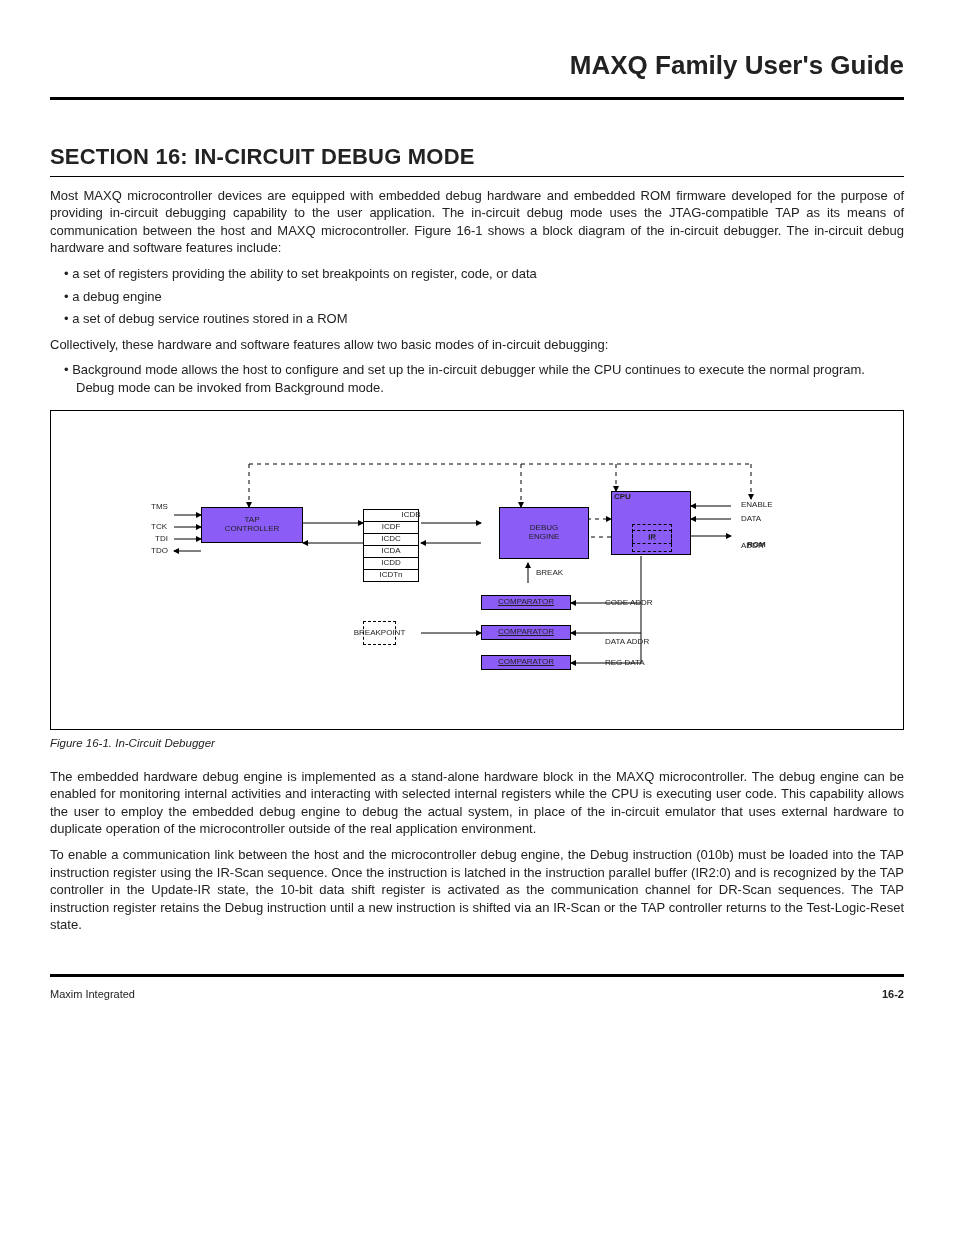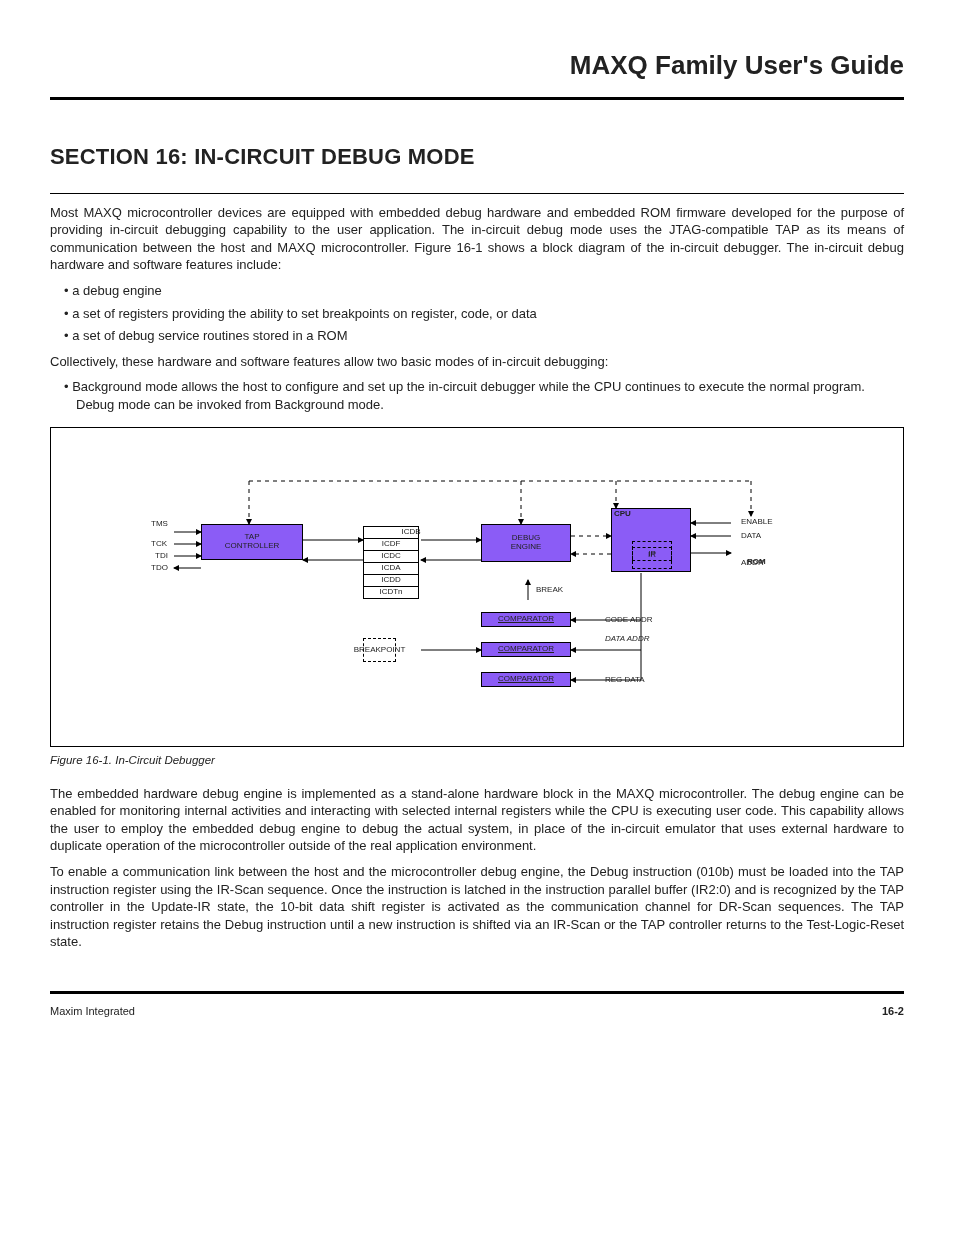--- a/index.html
+++ b/index.html
@@ -20,21 +20,21 @@
     margin-bottom: 14px;
   }
   .hr-thick { border: none; border-top: 3px solid #000; margin-bottom: 42px; }
   .hr-bottom { border: none; border-top: 3px solid #000; margin-top: 40px; margin-bottom: 10px;}
   .section-title {
     font-family: Arial, Helvetica, sans-serif;
     font-weight: 900;
     font-size: 22px;
     letter-spacing: 0.2px;
     border-bottom: 1.5px solid #000;
-    padding-bottom: 21px;
+    padding-bottom: 4px;
     margin-bottom: 10px;
   }
   .para { margin-bottom: 8px; text-align: justify; }
   ul.bullets { list-style: none; padding-left: 14px; margin-bottom: 8px;}
   ul.bullets li { margin-bottom: 5px; text-indent: -12px; padding-left: 12px;}
   ul.bullets li::before { content: "• "; }
   ul.bullets.sub li { margin-bottom: 10px; }
   .figure-box {
     border: 1px solid #000;
     margin: 14px 0 6px 0;
@@ -69,22 +69,22 @@
 <body>
 
 <div class="doc-title">MAXQ Family User's Guide</div>
 <hr class="hr-thick">
 
 <h1 class="section-title">SECTION 16: IN-CIRCUIT DEBUG MODE</h1>
 
 <p class="para">Most MAXQ microcontroller devices are equipped with embedded debug hardware and embedded ROM firmware developed for the purpose of providing in-circuit debugging capability to the user application. The in-circuit debug mode uses the JTAG-compatible TAP as its means of communication between the host and MAXQ microcontroller. Figure 16-1 shows a block diagram of the in-circuit debugger. The in-circuit debug hardware and software features include:</p>
 
 <ul class="bullets">
+  <li>a set of registers providing the ability to set breakpoints on register, code, or data</li>
   <li>a debug engine</li>
-  <li>a set of registers providing the ability to set breakpoints on register, code, or data</li>
   <li>a set of debug service routines stored in a ROM</li>
 </ul>
 
 <p class="para">Collectively, these hardware and software features allow two basic modes of in-circuit debugging:</p>
 
 <ul class="bullets sub">
   <li>Background mode allows the host to configure and set up the in-circuit debugger while the CPU continues to execute the normal program. Debug mode can be invoked from Background mode.</li>
 </ul>
 
 <div class="figure-box">
@@ -144,30 +144,30 @@
       <div class="reg">ICDB</div>
       <div class="reg">ICDF</div>
       <div class="reg">ICDC</div>
       <div class="reg">ICDA</div>
       <div class="reg">ICDD</div>
       <div class="reg">ICDTn</div>
     </div>
 
     <div class="dashed-inner" style="left:312px; top:210px; width:33px; height:24px;">BREAKPOINT</div>
 
-    <div class="box" style="left:430px; top:96px; width:90px; height:38px; white-space:pre;">DEBUG
+    <div class="box" style="left:448px; top:96px; width:90px; height:52px; white-space:pre;">DEBUG
 ENGINE</div>
     <span class="lbl" style="left:485px; top:158px;">BREAK</span>
 
     <div class="box cmp" style="left:430px; top:184px; width:90px;">COMPARATOR</div>
     <div class="box cmp" style="left:430px; top:214px; width:90px;">COMPARATOR</div>
     <div class="box cmp" style="left:430px; top:244px; width:90px;">COMPARATOR</div>
 
     <span class="lbl" style="left:554px; top:188px;">CODE ADDR</span>
-    <span class="lbl" style="left:554px; top:207px;font-style:italic;">DATA ADDR</span>
+    <span class="lbl" style="left:554px; top:227px;">DATA ADDR</span>
     <span class="lbl" style="left:554px; top:248px;">REG DATA</span>
 
     <div class="box" style="left:560px; top:80px; width:80px; height:64px; justify-content:flex-start; align-items:flex-start;">
       <span class="lbl bold" style="position:static; padding:1px 2px;">CPU</span>
       <div class="dashed-inner" style="left:20px; top:32px; width:40px; height:28px;">IR</div>
       <div class="dashed-inner" style="left:20px; top:38px; width:40px; height:14px;">IP</div>
     </div>
 
     <span class="lbl bold" style="left:696px; top:130px;">ROM</span>
     <span class="lbl" style="left:690px; top:90px;">ENABLE</span>

